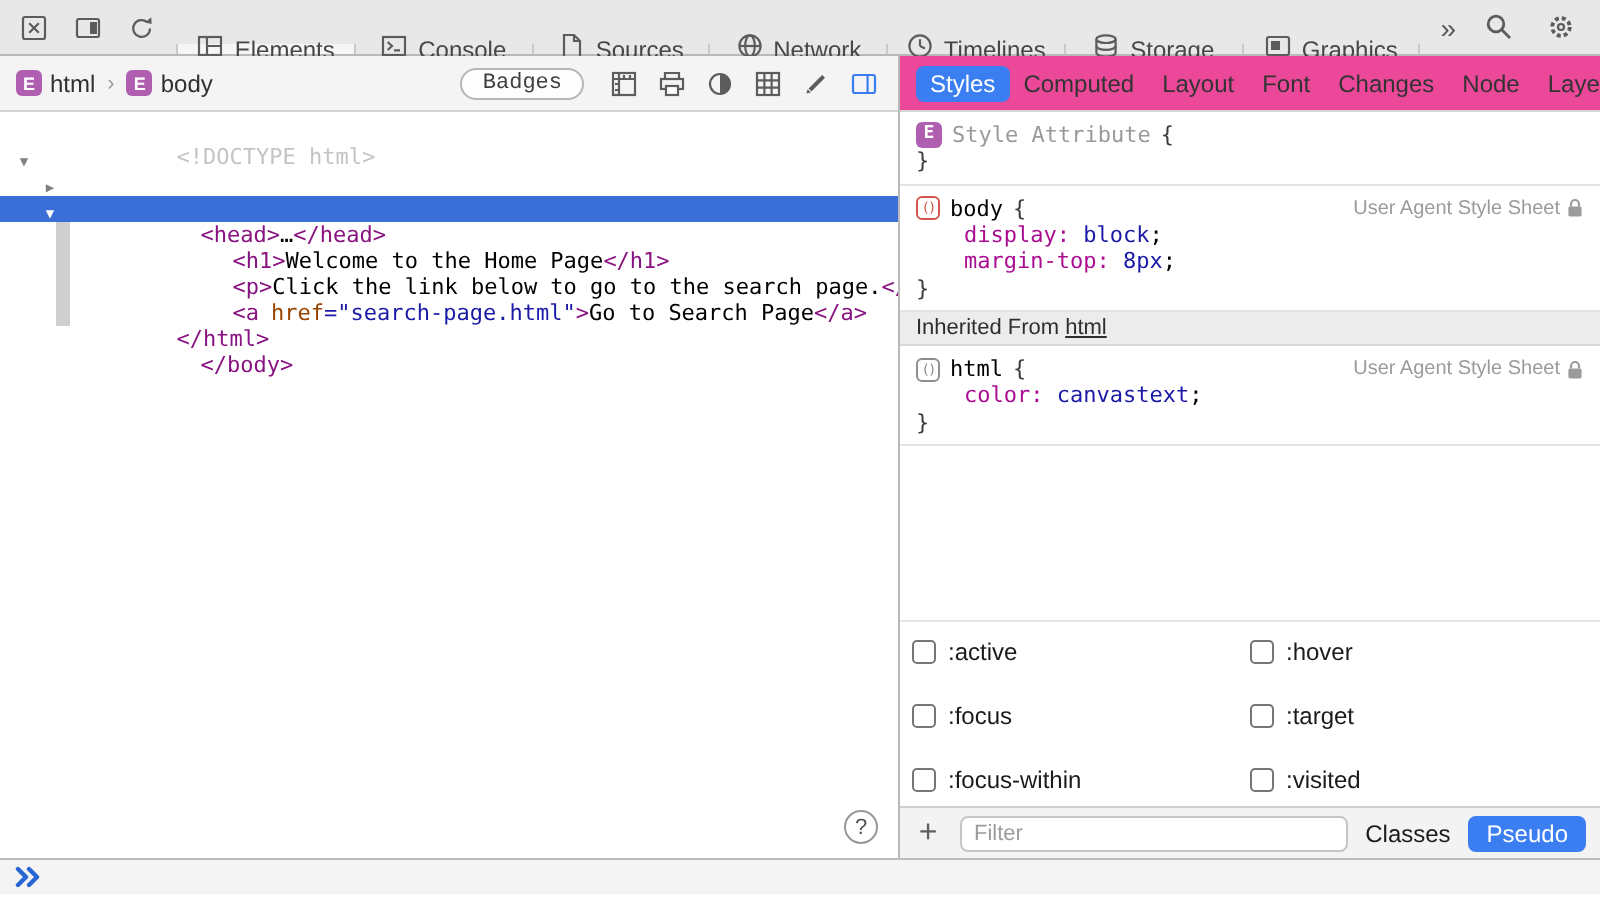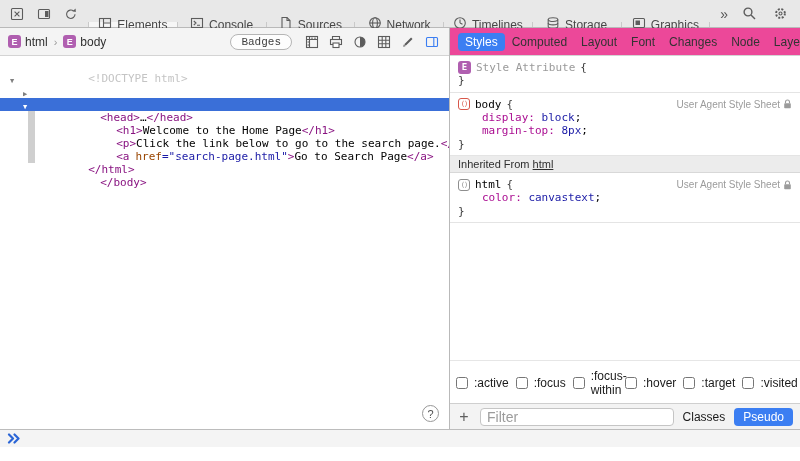--- a/index.html
+++ b/index.html
@@ -68,28 +68,28 @@
   .source { margin-left:auto; display:flex; align-items:center; gap:3px; color:#9b9b9b; font-family:"Liberation Sans",sans-serif; font-size:10px; white-space:nowrap; }
   .prop { padding-left:24px; line-height:13.5px; }
   .prop-name { color:#aa0d91; }
   .prop-value { color:#1a1aa6; }
   .close-brace-line { line-height:13.5px; }
   .inherited { background:#ececec; border-bottom:1px solid #d8d8d8; padding:2px 8px; font-family:"Liberation Sans",sans-serif; font-size:11px; color:#2e2e2e; }
   .inherited .u { text-decoration:underline; }
 
   
   .pseudo-area { flex:none; display:flex; padding:8px 6px 6px 6px; border-top:1px solid #e6e6e6; }
-  .pcol { width:50%; display:flex; flex-direction:row; gap:7px; }
+  .pcol { width:50%; display:flex; flex-direction:column; gap:18px; }
   .pseudo-item { display:flex; align-items:center; gap:6px; font-size:12px; color:#1b1b1b; }
   .pseudo-item input { width:12px; height:12px; margin:0; }
 
   
   .bottom-bar { height:26px; flex:none; background:#f3f3f3; border-top:1px solid #cfcfcf; display:flex; align-items:center; gap:9px; padding:0 7px; }
   .add-btn { border:none; background:none; font-size:16px; color:#5f5f5f; line-height:1; width:14px; }
-  .filter-input { flex:1; min-width:0; height:18px; border:1px solid #c5c5c5; border-radius:4px; background:#fff; padding:0 6px; font-size:14px; font-family:"Liberation Sans",sans-serif; color:#333; }
+  .filter-input { flex:1; min-width:0; height:18px; border:1px solid #c5c5c5; border-radius:4px; background:#fff; padding:0 6px; font-size:11px; font-family:"Liberation Sans",sans-serif; color:#333; }
   .filter-input::placeholder { color:#9c9c9c; }
   .classes-btn { border:none; background:none; font-size:12px; color:#1b1b1b; }
   .pseudo-btn { border:none; background:#3b7ef2; color:#fff; font-size:12px; border-radius:4px; padding:2px 9px; }
 
   
   .console-bar { height:18px; flex:none; background:#f4f4f4; border-top:1px solid #bcbcbc; display:flex; align-items:center; padding:0 7px; }
   .console-input { height:14px; flex:none; background:#fff; }
 </style>
 </head>
 <body>

